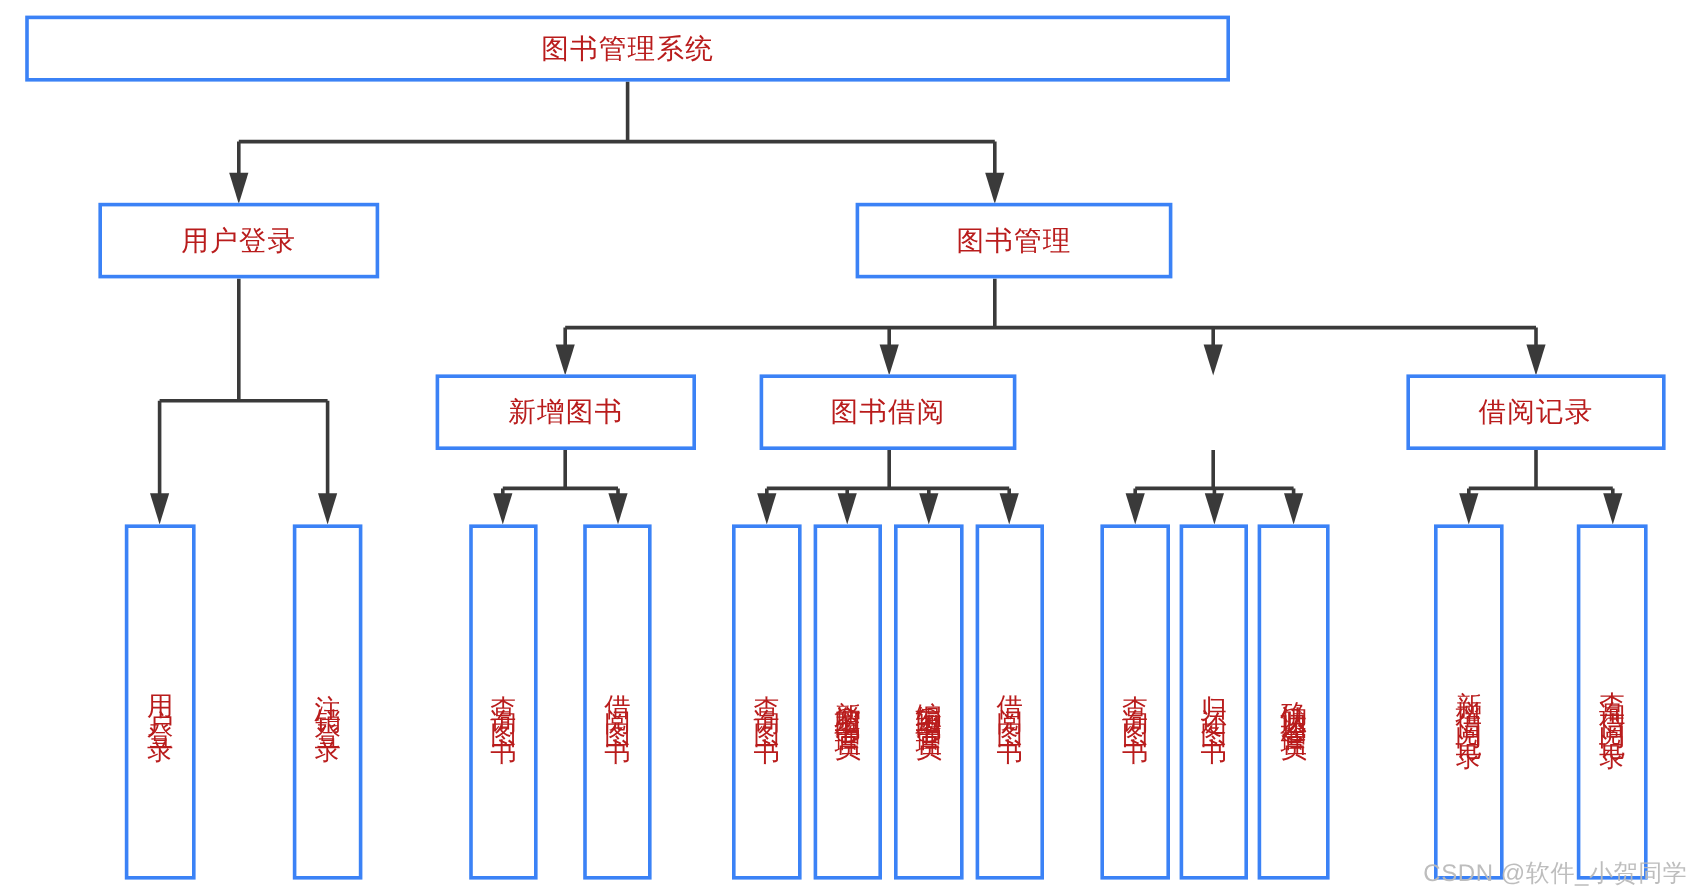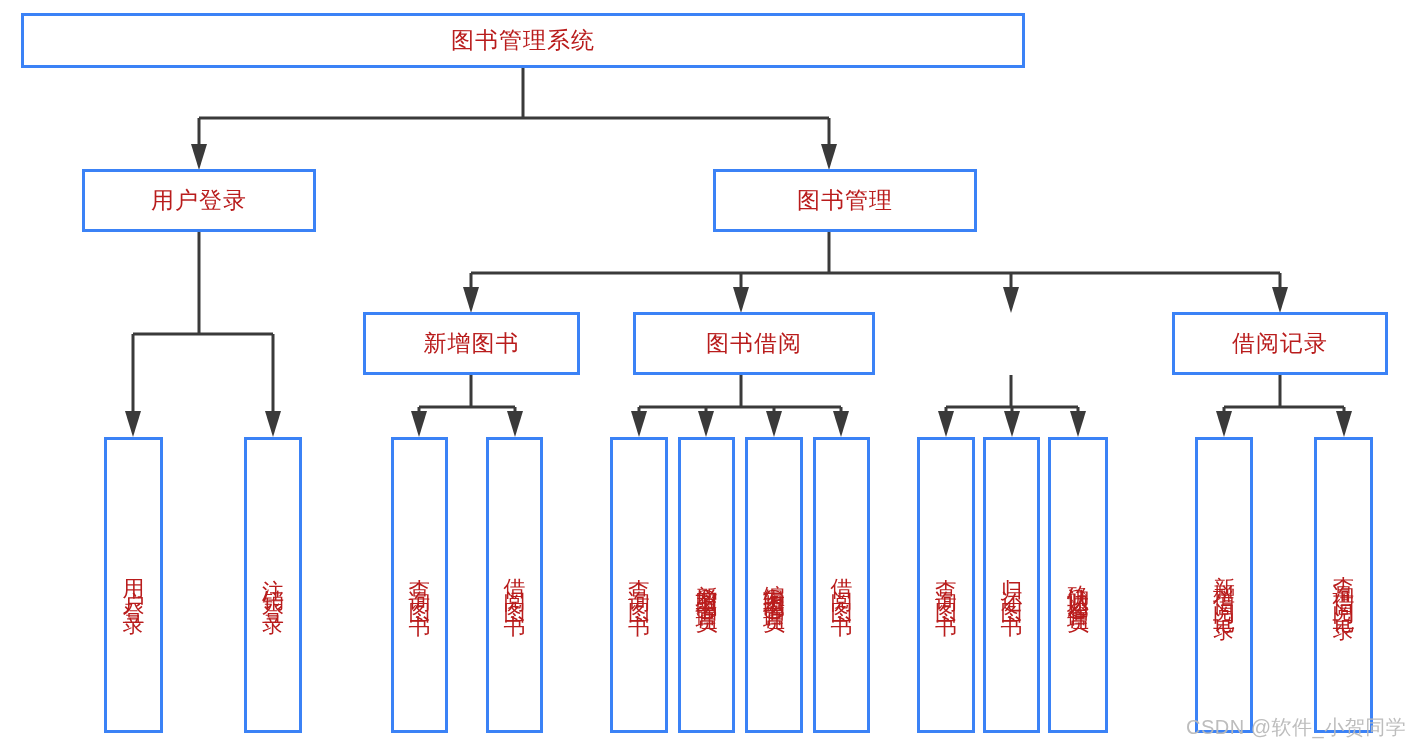--- a/index.html
+++ b/index.html
@@ -72,21 +72,21 @@
       <path d="M1336 411 L1352 411 L1344 437 Z"></path>
     </g>
   </svg>
 
   <div class="node" style="left:21px;top:13px;width:1004px;height:55px;">图书管理系统</div>
 
   <div class="node" style="left:82px;top:169px;width:234px;height:63px;">用户登录</div>
   <div class="node" style="left:713px;top:169px;width:264px;height:63px;">图书管理</div>
 
   <div class="node" style="left:363px;top:312px;width:217px;height:63px;">新增图书</div>
-  <div class="node" style="left:633px;top:312px;width:242px;height:63px;">图书借阅</div>
+  <div class="node" style="left:633px;top:312px;width:214px;height:63px;">图书借阅</div>
   <div class="node" style="left:1172px;top:312px;width:216px;height:63px;">借阅记录</div>
 
   <div class="node vnode" style="left:104px;top:437px;width:59px;height:296px;">用户登录</div>
   <div class="node vnode" style="left:244px;top:437px;width:58px;height:296px;">注销登录</div>
 
   <div class="node vnode" style="left:391px;top:437px;width:57px;height:296px;">查询图书</div>
   <div class="node vnode" style="left:486px;top:437px;width:57px;height:296px;">借阅图书</div>
 
   <div class="node vnode" style="left:610px;top:437px;width:58px;height:296px;">查询图书</div>
   <div class="node vnode tight" style="left:678px;top:437px;width:57px;height:296px;">新增图书（管理员）</div>

